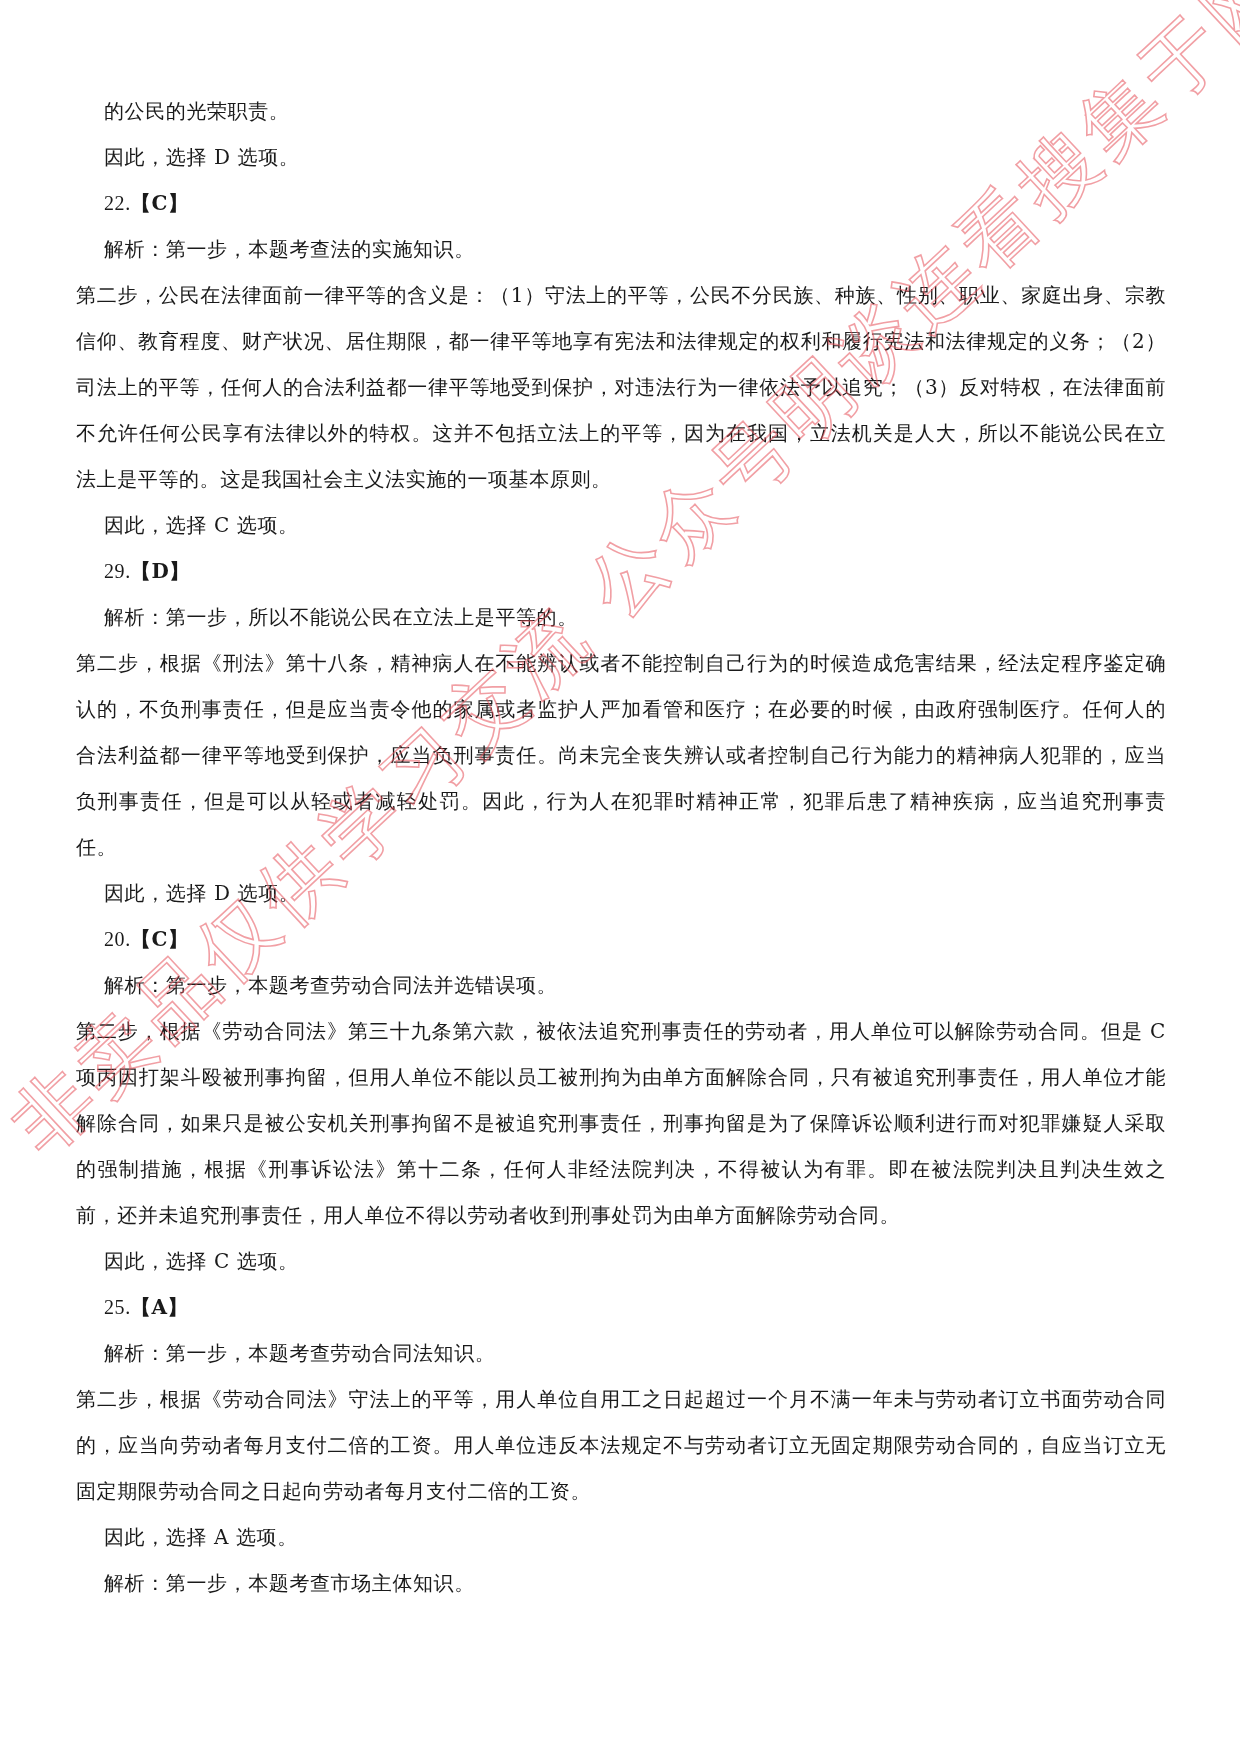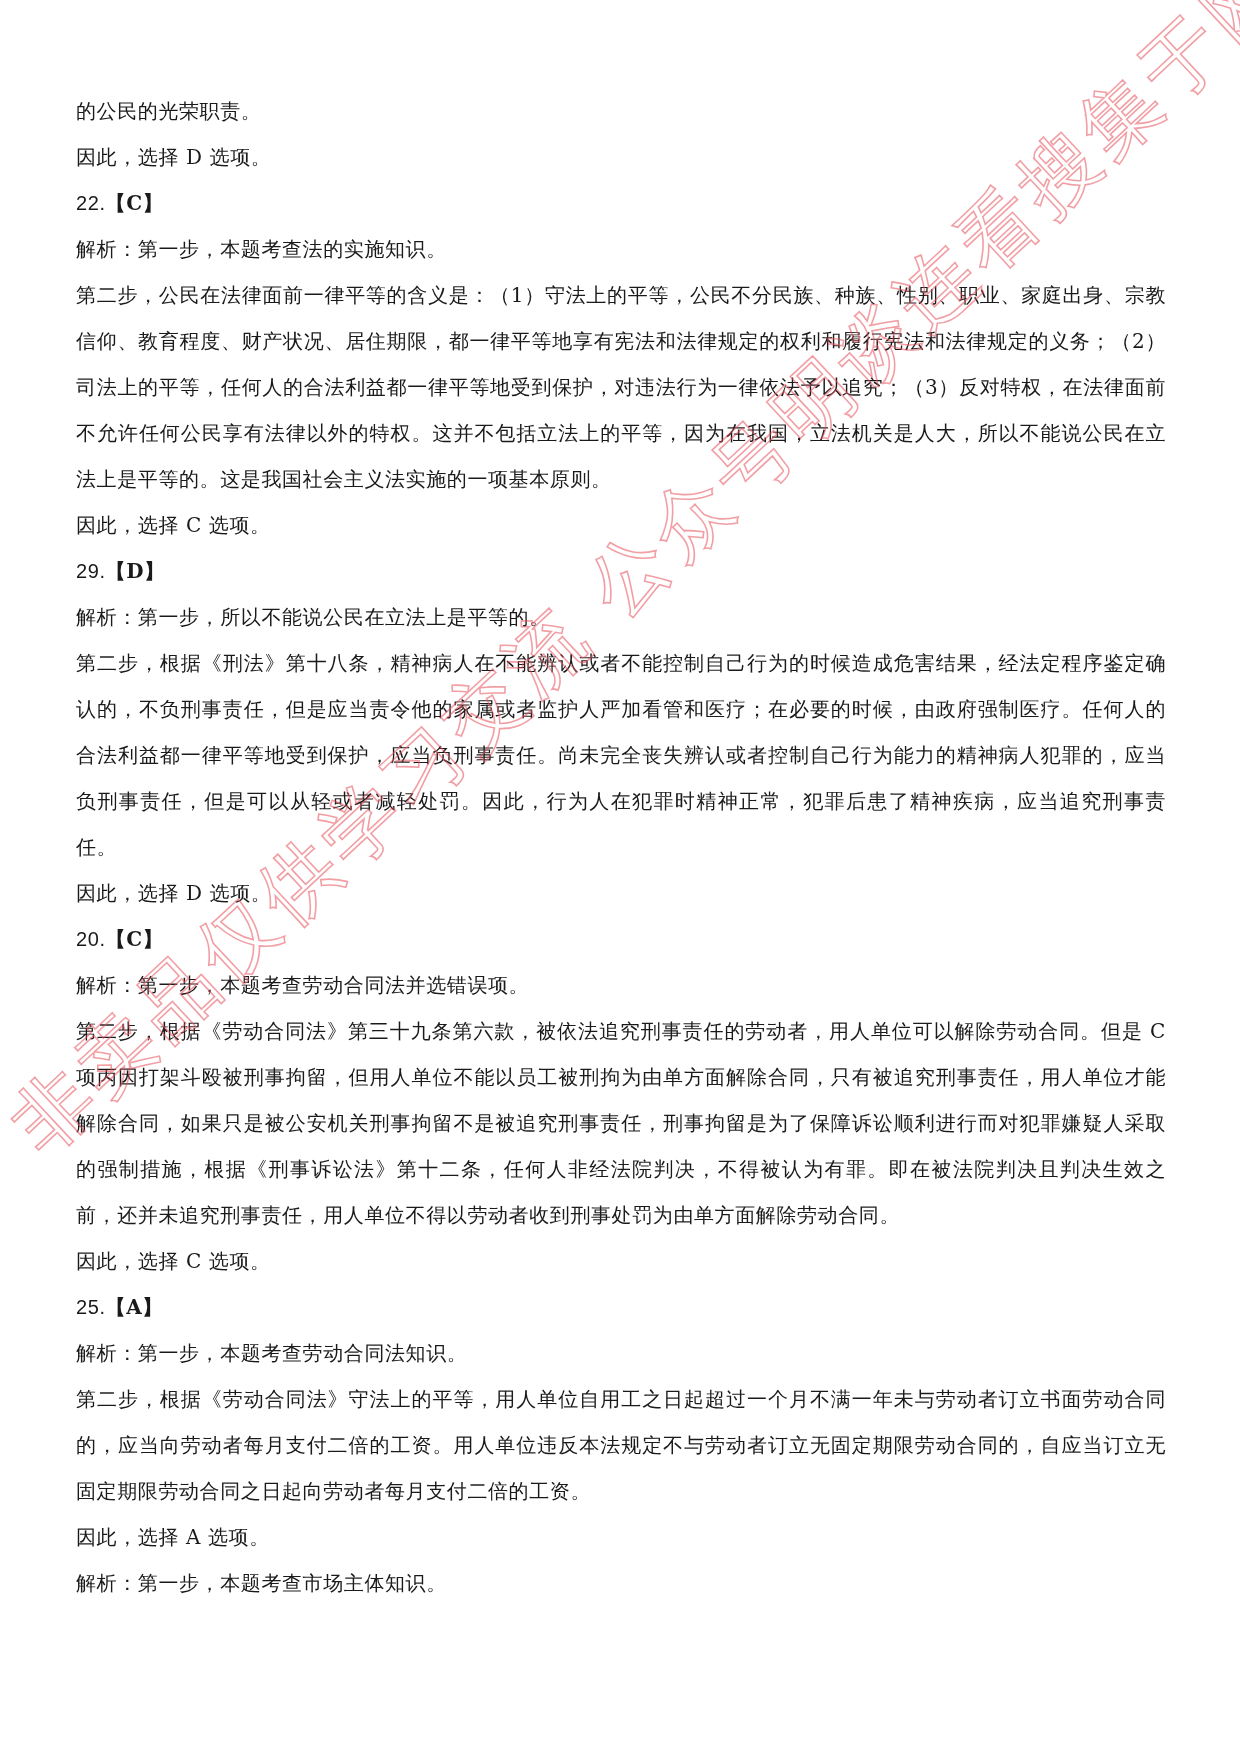--- a/index.html
+++ b/index.html
@@ -20,29 +20,30 @@
       left: 76px;
       top: 88px;
       width: 1090px;
     }
     .line {
       font-size: 20px;
       line-height: 46px;
       height: 46px;
       white-space: nowrap;
       letter-spacing: 0.6px;
+      margin-left: 28px;
     }
     .para {
       font-size: 20px;
       line-height: 46px;
       text-align: justify;
       letter-spacing: 0.6px;
     }
     .qnum {
-      font-family: Liberation Sans, sans-serif;
+      font-family: Liberation Serif, serif;
     }
     .ans-bracket {
       font-weight: bold;
     }
     .watermark {
       position: absolute;
       left: 0;
       top: 0;
       width: 1240px;
       height: 1754px;

